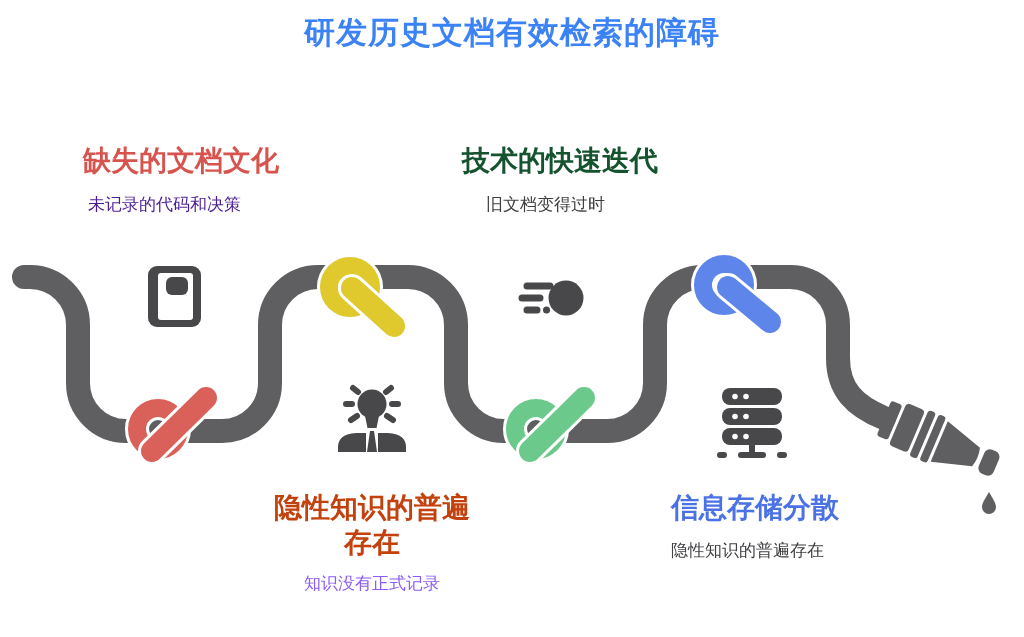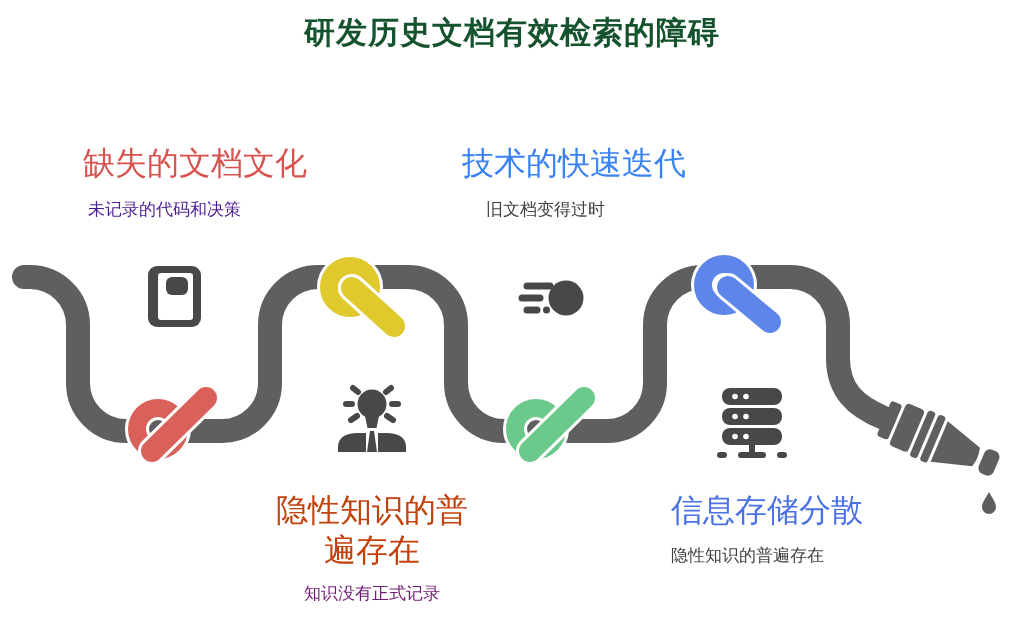--- a/index.html
+++ b/index.html
@@ -6,21 +6,21 @@
   body{
     width:1024px;height:637px;position:relative;overflow:hidden;
     background:#ffffff;
     font-family:"Liberation Sans", sans-serif;
   }
   .stage{position:absolute;inset:0;}
   .title{
     position:absolute;top:12px;left:0;width:1024px;
     text-align:center;font-size:31px;font-weight:700;letter-spacing:1px;
   }
-  .sec-heading{font-size:32px;font-weight:400;line-height:1.25;white-space:nowrap;}
+  .sec-heading{font-size:28px;font-weight:700;line-height:1.25;white-space:nowrap;}
   .sec-sub{font-size:17px;font-weight:400;}
   .block{position:absolute;}
   .b1{left:83px;top:143px;}
   .b1 .sec-sub{margin-top:15px;padding-left:5px;}
   .b2{left:462px;top:143px;}
   .b2 .sec-sub{margin-top:15px;padding-left:24px;font-family:Liberation Serif, serif;}
   .b3{left:267px;top:490px;width:210px;text-align:center;}
   .b3 .sec-heading{white-space:normal;word-break:break-all;}
   .b3 .sec-sub{margin-top:12px;}
   .b4{left:671px;top:490px;}
@@ -127,35 +127,35 @@
       <circle cx="746" cy="416.5" r="2.8" fill="#ffffff"></circle>
       <circle cx="735" cy="436.5" r="2.8" fill="#ffffff"></circle>
       <circle cx="746" cy="436.5" r="2.8" fill="#ffffff"></circle>
       <rect x="749" y="444" width="6" height="10"></rect>
       <rect x="717" y="452" width="10" height="6" rx="3"></rect>
       <rect x="738" y="452" width="28" height="6" rx="3"></rect>
       <rect x="777" y="452" width="10" height="6" rx="3"></rect>
     </g>
   </svg>
 
-  <div class="title" style="color: #14532d;">研发历史文档有效检索的障碍</div>
+  <div class="title" style="color: #3b82f6;">研发历史文档有效检索的障碍</div>
 
   <div class="block b1">
     <div class="sec-heading" style="color: rgb(215, 83, 78);">缺失的文档文化</div>
     <div class="sec-sub" style="color: #4c1d95;">未记录的代码和决策</div>
   </div>
 
   <div class="block b2">
-    <div class="sec-heading" style="color: #3b82f6;">技术的快速迭代</div>
+    <div class="sec-heading" style="color: #14532d;">技术的快速迭代</div>
     <div class="sec-sub" style="color: rgb(63, 63, 66);">旧文档变得过时</div>
   </div>
 
   <div class="block b3">
     <div class="sec-heading" style="color: #c2410c;">隐性知识的普遍存在</div>
-    <div class="sec-sub" style="color: #701a75;">知识没有正式记录</div>
+    <div class="sec-sub" style="color: #8b5cf6;">知识没有正式记录</div>
   </div>
 
   <div class="block b4">
     <div class="sec-heading" style="color: rgb(75, 114, 228);">信息存储分散</div>
     <div class="sec-sub" style="color: rgb(63, 63, 66);">隐性知识的普遍存在</div>
   </div>
 
 </div>
 
 </body></html>

